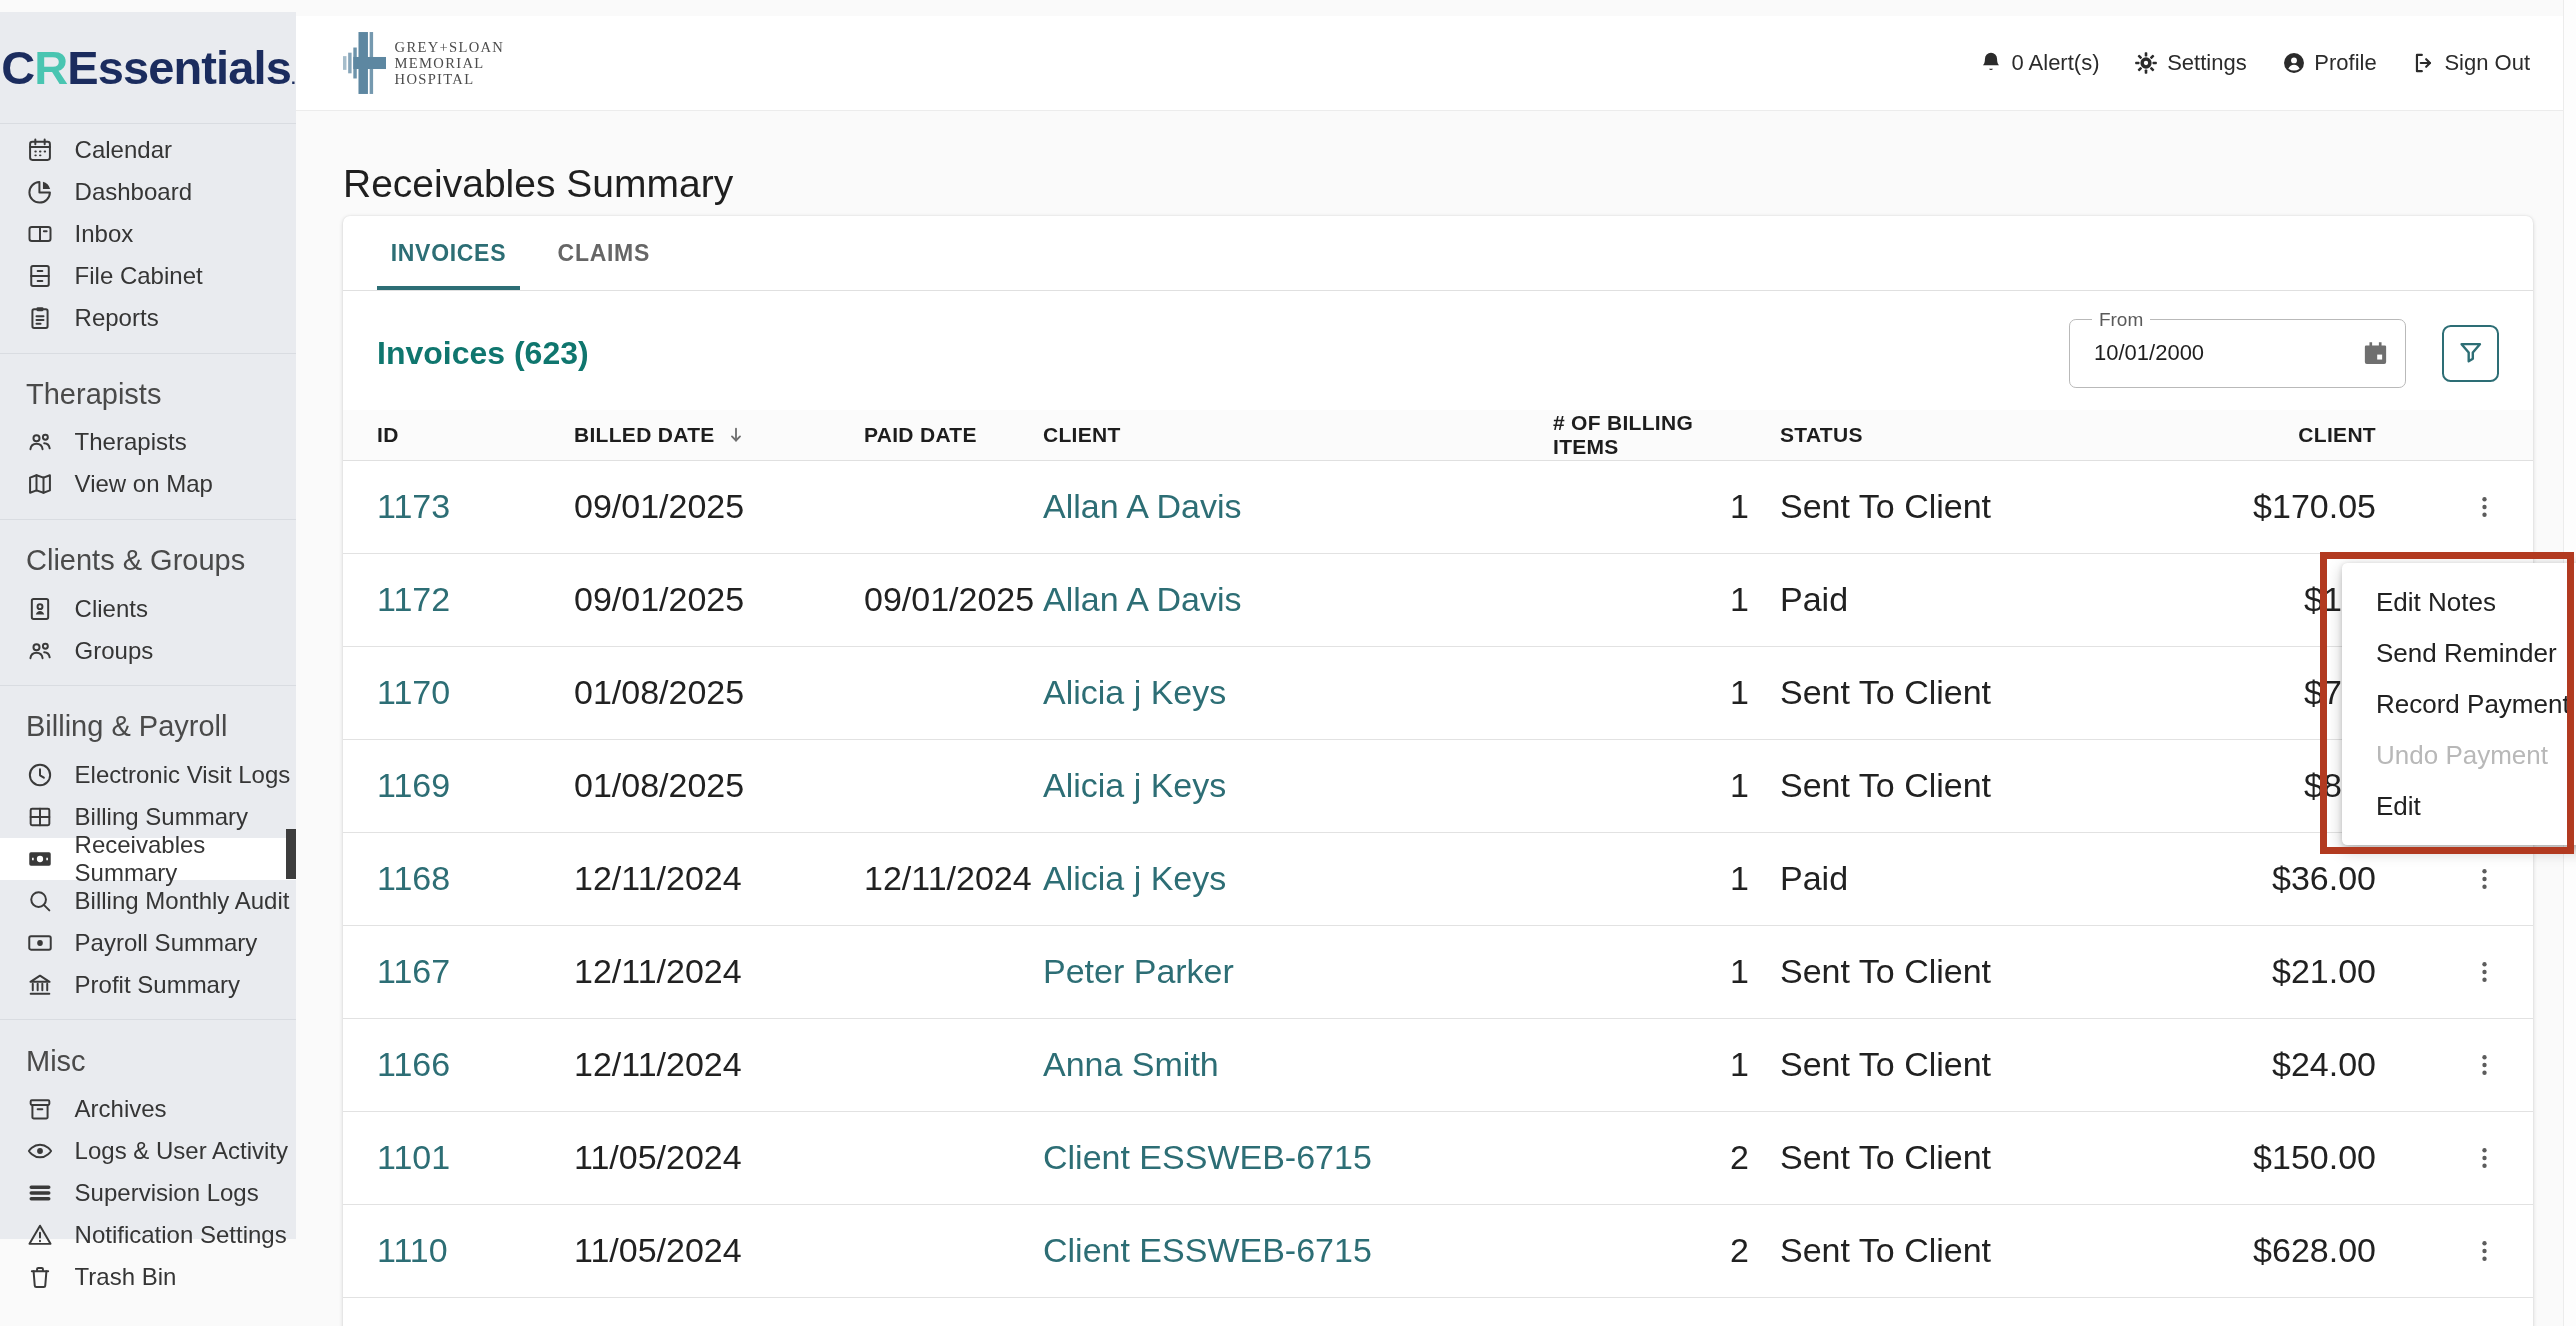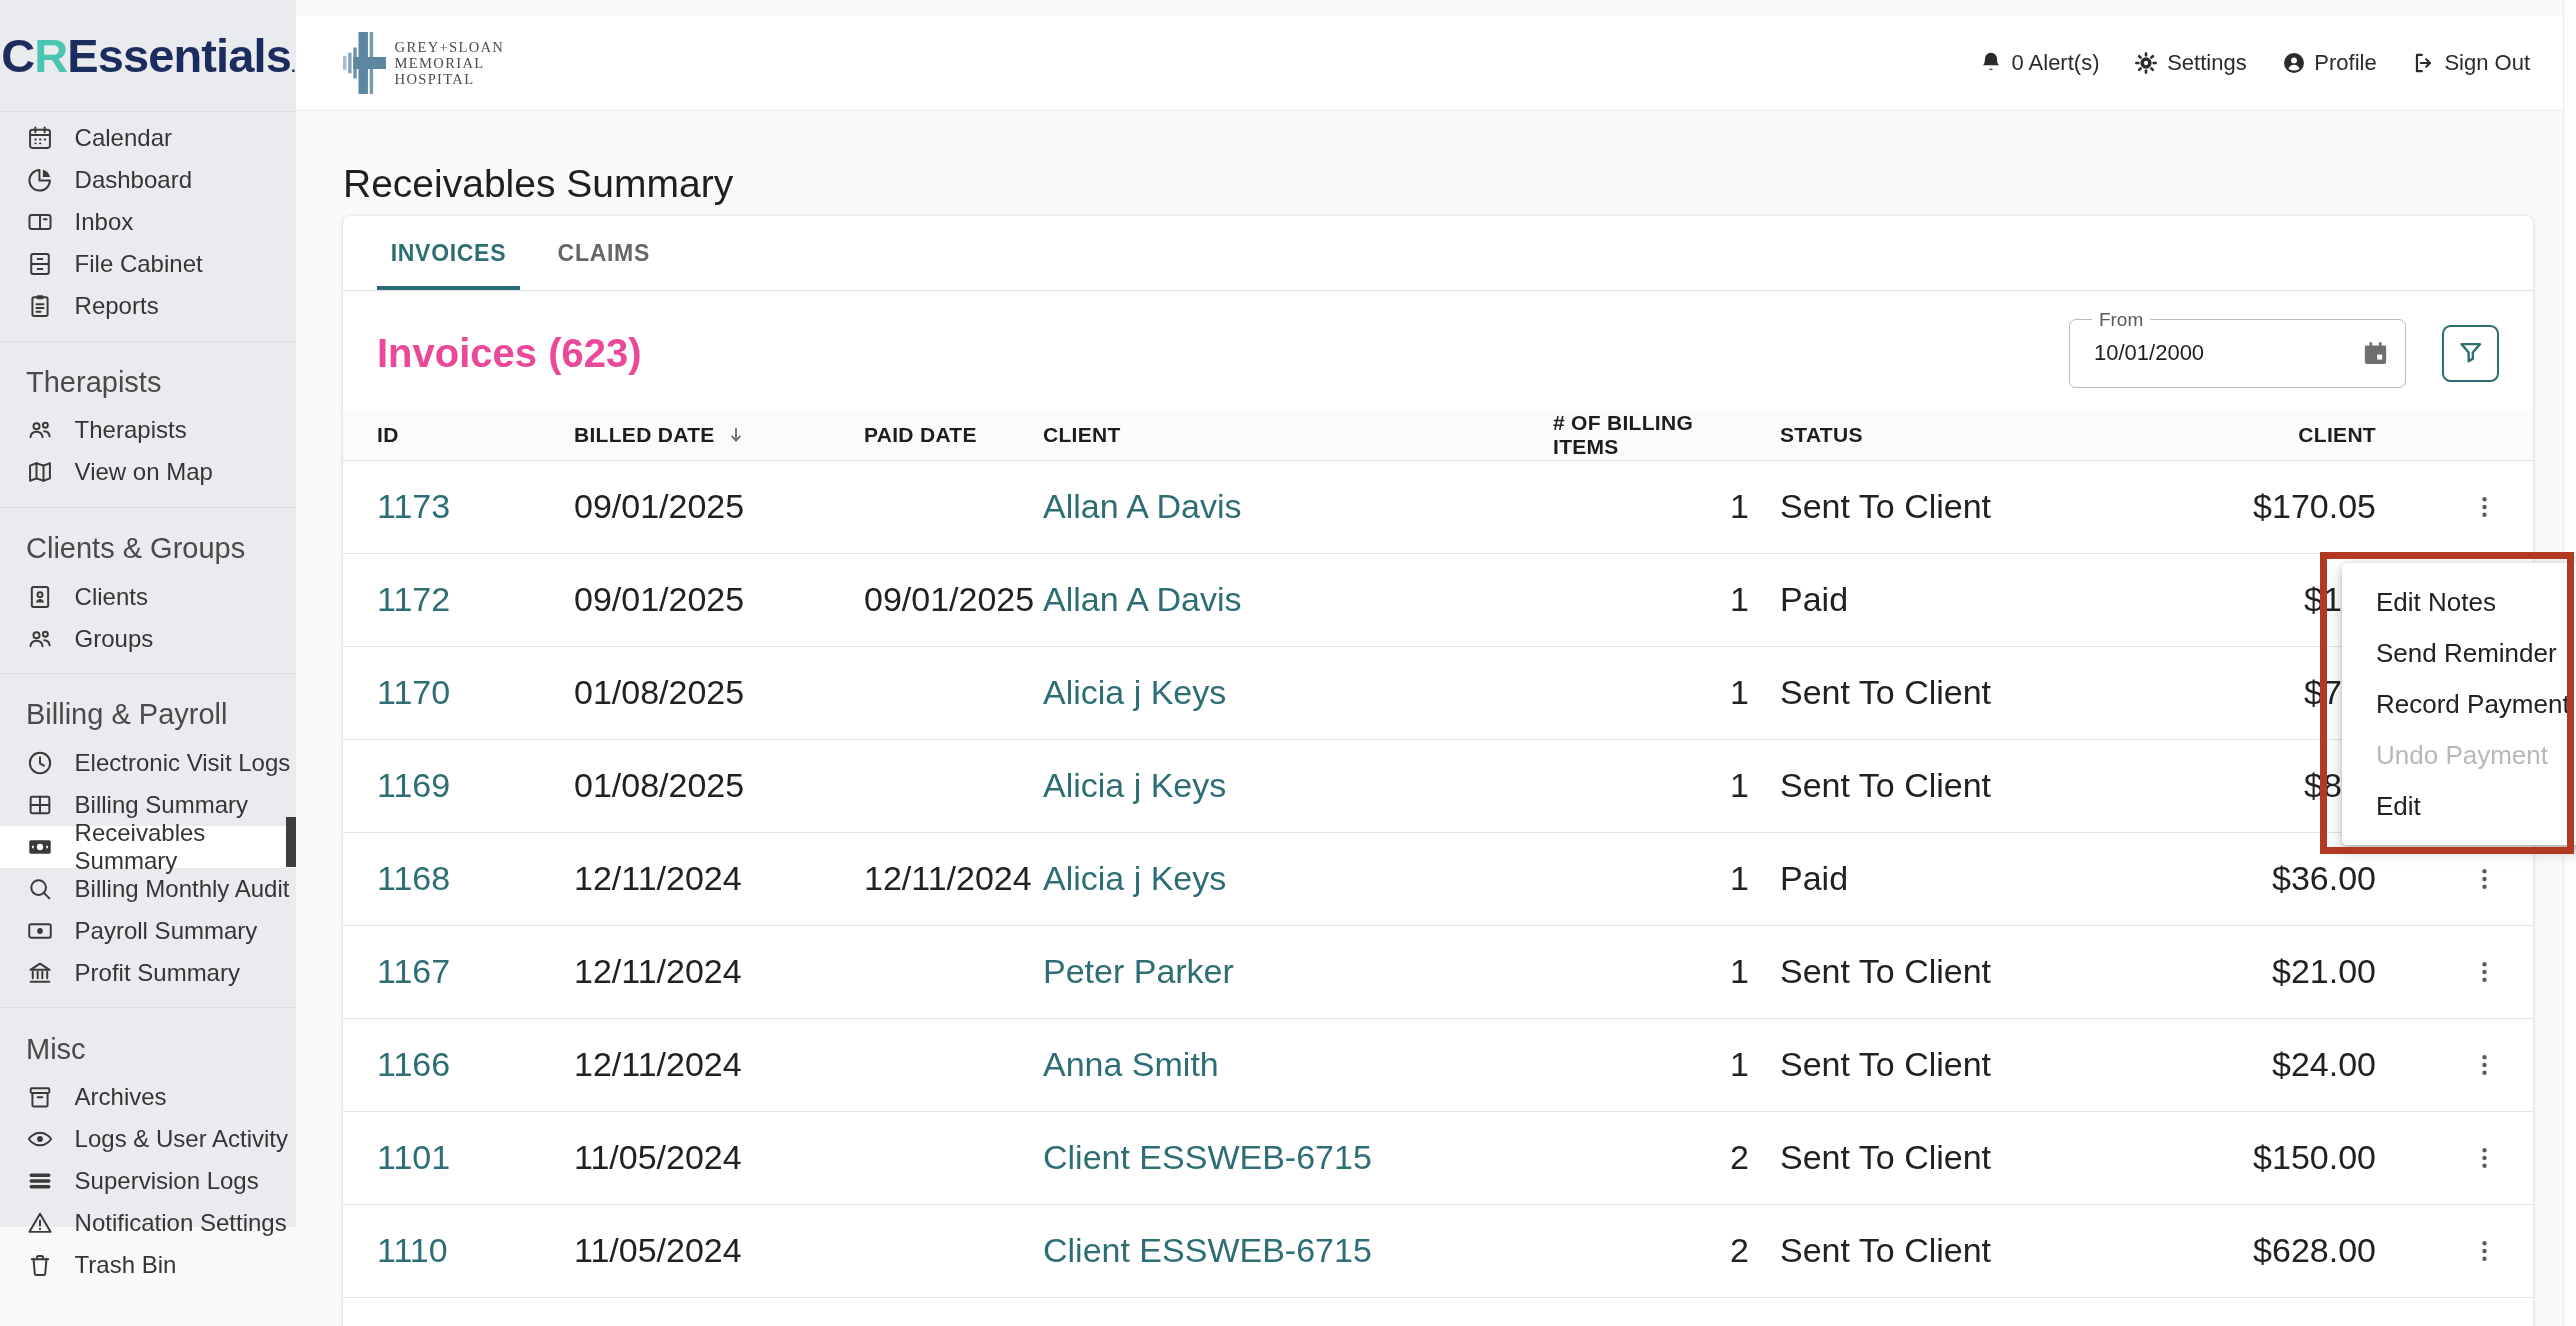--- a/index.html
+++ b/index.html
@@ -4,21 +4,21 @@
 <style>
   html,body{margin:0;padding:0;}
   body{
     width:2576px;height:1327px;position:relative;overflow:hidden;
     background:#fafafa;
     font-family:"Liberation Sans","DejaVu Sans",sans-serif;
     color:#212121;
     -webkit-font-smoothing:antialiased;
   }
   
-  .sidebar{position:absolute;left:0;top:0;width:296px;height:1227px;background:#e9ebef;z-index:5;}
+  .sidebar{position:absolute;left:0;top:12px;width:296px;height:1227px;background:#e9ebef;z-index:5;}
   .logo-block{height:111px;display:flex;align-items:center;justify-content:center;border-bottom:0.9px solid #d9dce1;}
   .logo-text{font-size:47px;font-weight:700;letter-spacing:-0.9px;color:#1b2c5e;}
   .logo-text .r{color:#49c5b1;}
   .logo-text .dot{font-size:17px;color:#1b2c5e;}
   .side-section{padding:5.2px 0 13.7px 0;}
   .side-section + .side-section{border-top:0.9px solid #d9dce1;}
   .side-header{padding:19px 0 10.3px 26px;font-size:29px;color:#4a4a4a;}
   .side-item{height:42px;display:flex;align-items:center;gap:20.6px;padding-left:26px;font-size:24px;color:#353535;cursor:pointer;}
   .side-item .icn{width:28px;height:28px;flex:0 0 28px;color:#3a3a3a;display:inline-flex;}
   .side-item.active{background:#ffffff;}
@@ -32,21 +32,21 @@
   .nav-item{display:flex;align-items:center;gap:7.7px;font-size:22px;font-weight:500;color:#2b2b2b;cursor:pointer;}
   .nav-item .icn{width:26px;height:26px;color:#2b2b2b;display:inline-flex;}
   
   .page-title{position:absolute;left:343px;top:136px;font-size:39px;font-weight:500;color:#1f1f1f;}
   .card{position:absolute;left:343px;top:216px;width:2190px;height:1125px;background:#fff;border-radius:6.9px;box-shadow:0 1.7px 4.3px rgba(0,0,0,.16),0 0 1.7px rgba(0,0,0,.08);}
   .tabs{display:flex;align-items:stretch;height:74px;border-bottom:0.9px solid #e0e0e0;padding-left:22px;}
   .tab{display:flex;align-items:center;padding:0 13.7px;margin:0 12px;font-size:23px;font-weight:600;letter-spacing:0.7px;color:#666;position:relative;cursor:pointer;}
   .tab.active{color:#2d6e75;}
   .tab.active::after{content:"";position:absolute;left:0;right:0;bottom:0;height:4.3px;background:#2d6e75;}
   .panel-head{display:flex;align-items:center;justify-content:space-between;padding:27.5px 34px 22px 34px;}
-  .panel-head h2{margin:0;font-size:40px;font-weight:700;color:#ec4899;}
+  .panel-head h2{margin:0;font-size:32px;font-weight:700;color:#0f766e;}
   .filters{display:flex;align-items:center;gap:36px;}
   .datefield{position:relative;width:335px;height:67px;border:0.9px solid #b9b9b9;border-radius:6.9px;display:flex;align-items:center;background:#fff;}
   .datefield .lbl{position:absolute;top:-11px;left:22px;background:#fff;padding:0 6.9px;font-size:19px;color:#5a5a5a;}
   .datefield input{border:none;outline:none;background:transparent;font-family:inherit;font-size:22px;color:#1f1f1f;padding-left:24px;width:258px;}
   .datefield .icn{position:absolute;right:15.5px;width:29px;height:29px;color:#6f6f6f;}
   .filter-btn{width:57px;height:57px;border:2.1px solid #2d6e75;border-radius:8.6px;background:#fff;display:flex;align-items:center;justify-content:center;cursor:pointer;}
   .filter-btn .icn{width:27.5px;height:27.5px;color:#2d6e75;}
   
   .t-grid{display:grid;grid-template-columns:197px 290px 179px 510px 196px 382px 245px 1fr;align-items:center;padding:0 34px;}
   .t-head{height:50px;background:#fbfbfb;border-bottom:1.7px solid #e0e0e0;font-size:21px;font-weight:700;color:#1d1d1d;letter-spacing:0.3px;}

